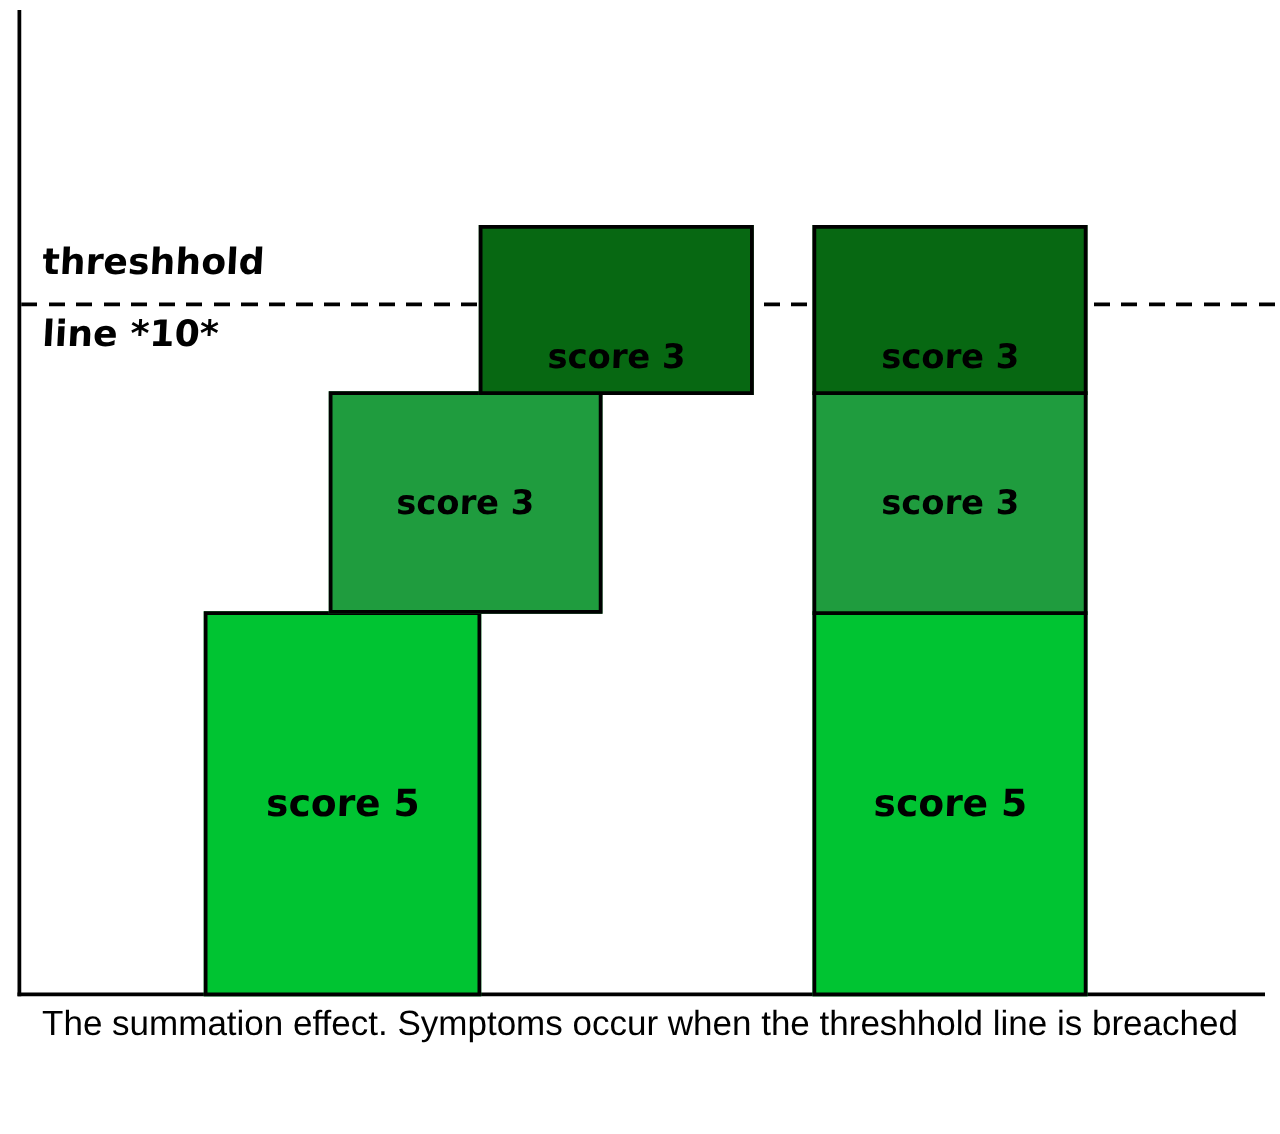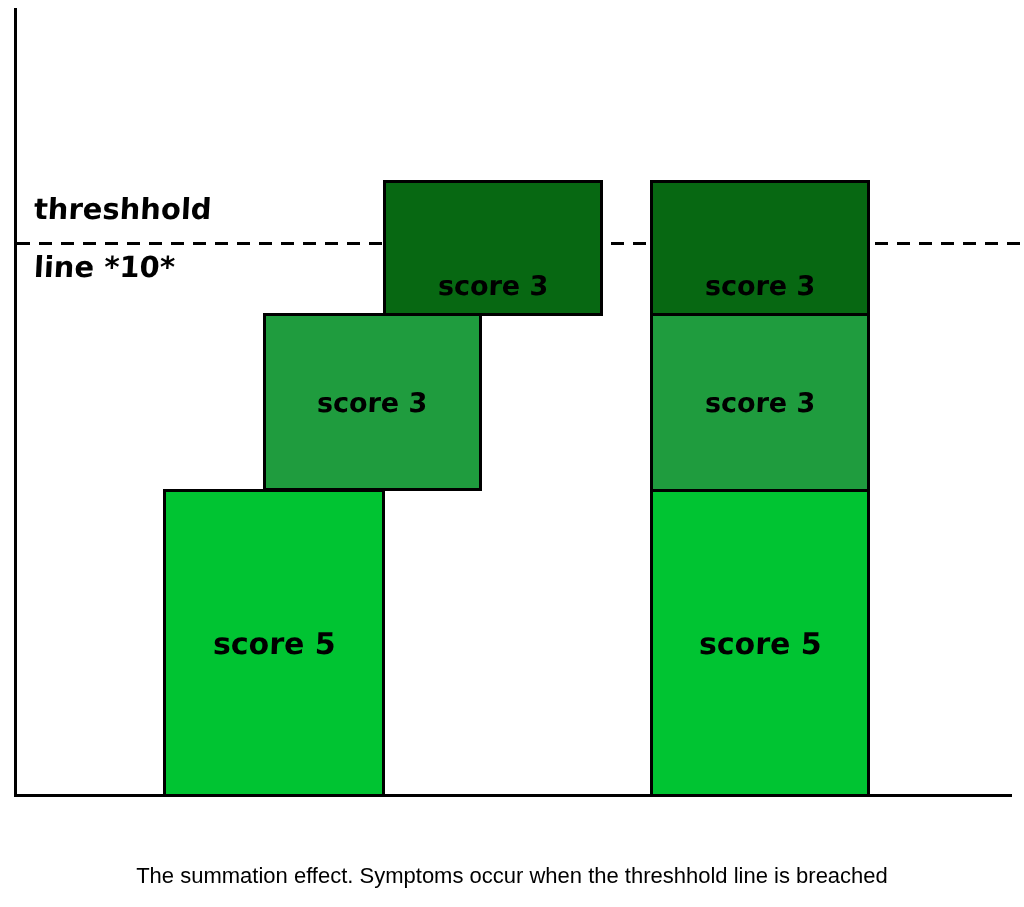--- a/index.html
+++ b/index.html
@@ -70,25 +70,25 @@
   }
   .score-label.big { font-size: 30px; }
   .l-bottom { left: 163px; top: 489px; width: 222px; height: 308px; z-index: 2; }
   .l-middle { left: 263px; top: 313px; width: 219px; height: 178px; z-index: 3; }
   .l-top    { left: 383px; top: 180px; width: 220px; height: 136px; z-index: 4; }
   .r-top    { left: 650px; top: 180px; width: 220px; height: 136px; z-index: 4; }
   .r-middle { left: 650px; top: 313px; width: 220px; height: 179px; z-index: 3; }
   .r-bottom { left: 650px; top: 489px; width: 220px; height: 308px; z-index: 2; }
   .caption {
     position: absolute;
-    left: 0; top: 863px;
+    left: 0; top: 803px;
     width: 1024px;
     text-align: center;
     font-family: "Liberation Sans", sans-serif;
-    font-size: 22px;
+    font-size: 28px;
     color: #000;
   }
 </style>
 </head>
 <body>
 
 <div class="canvas">
 
   <div class="axis-y"></div>
   <div class="axis-x"></div>

